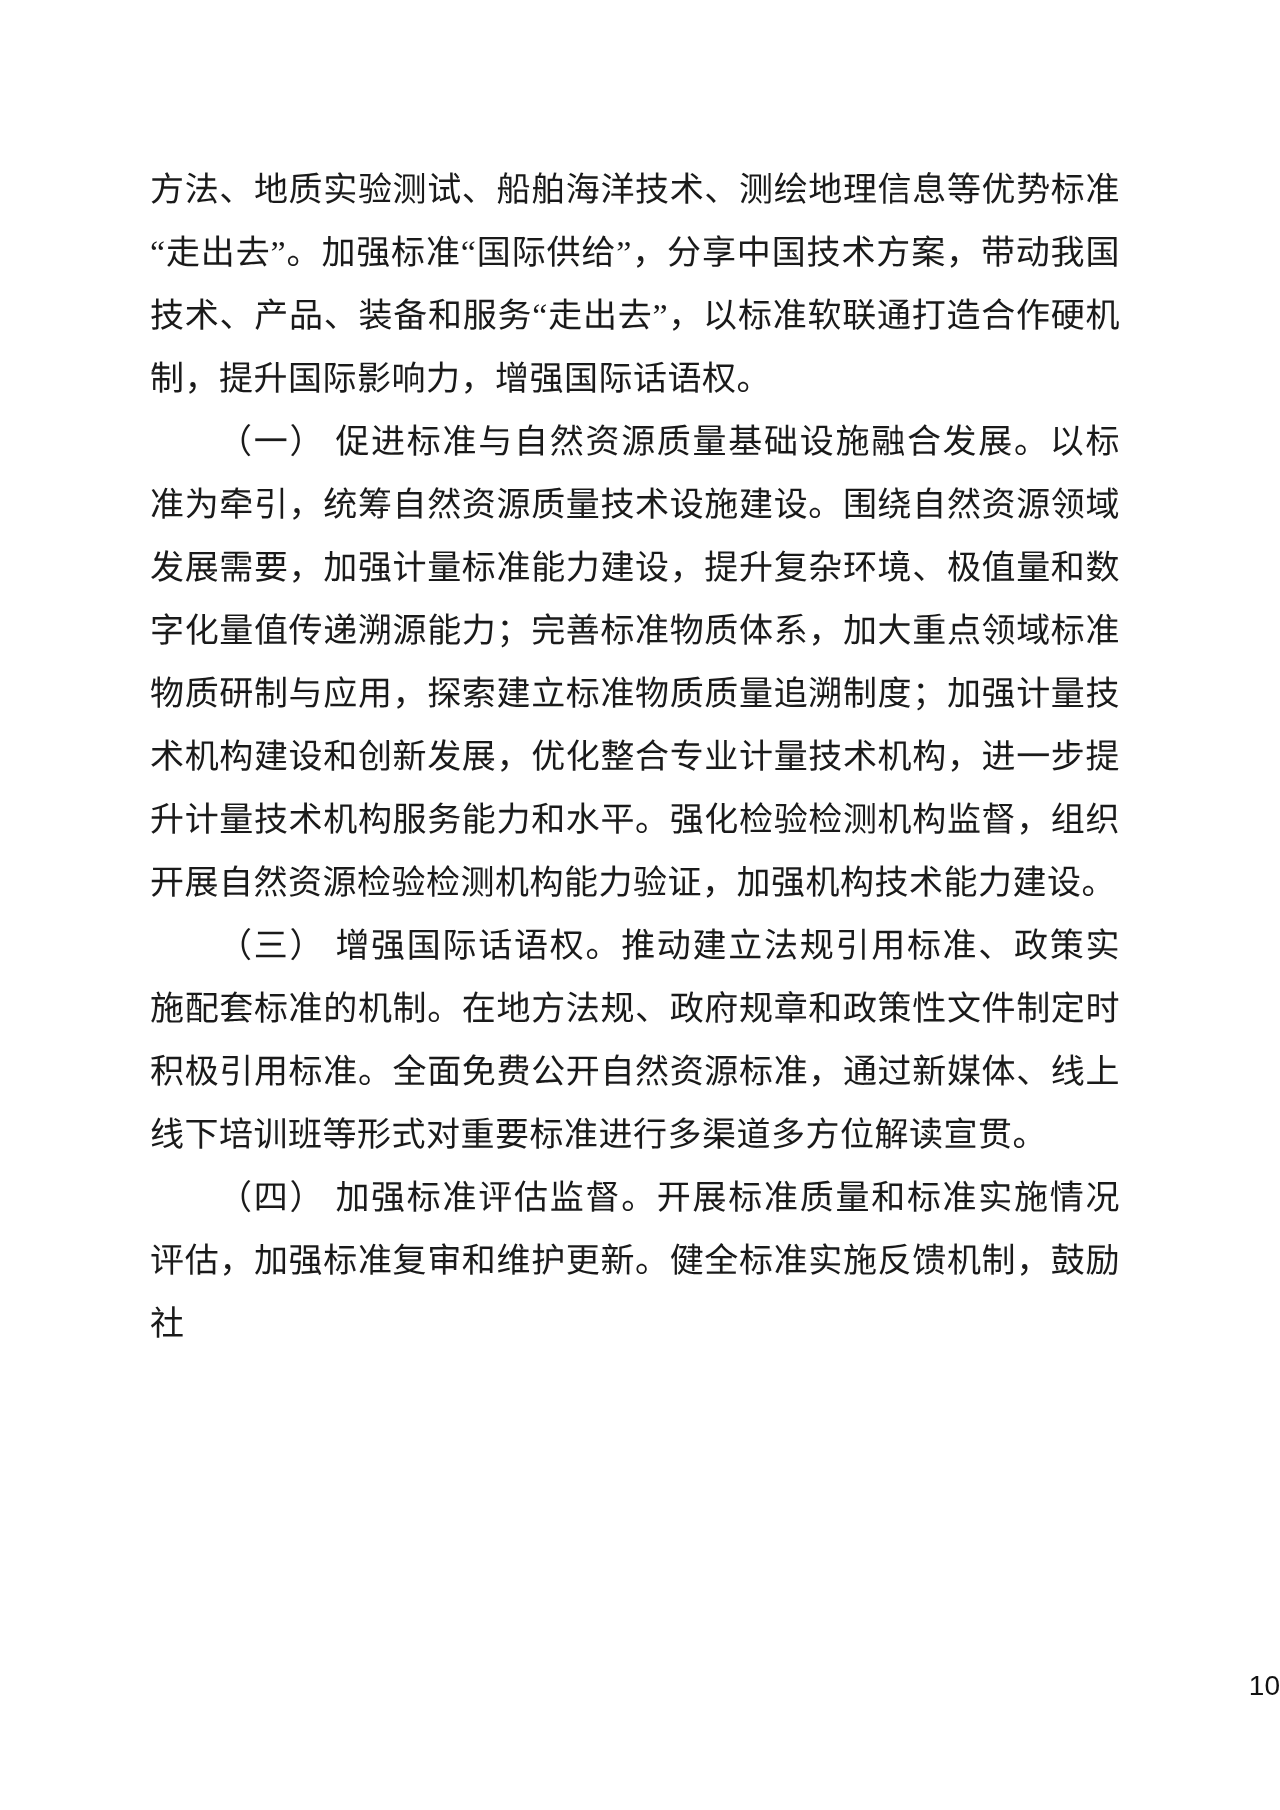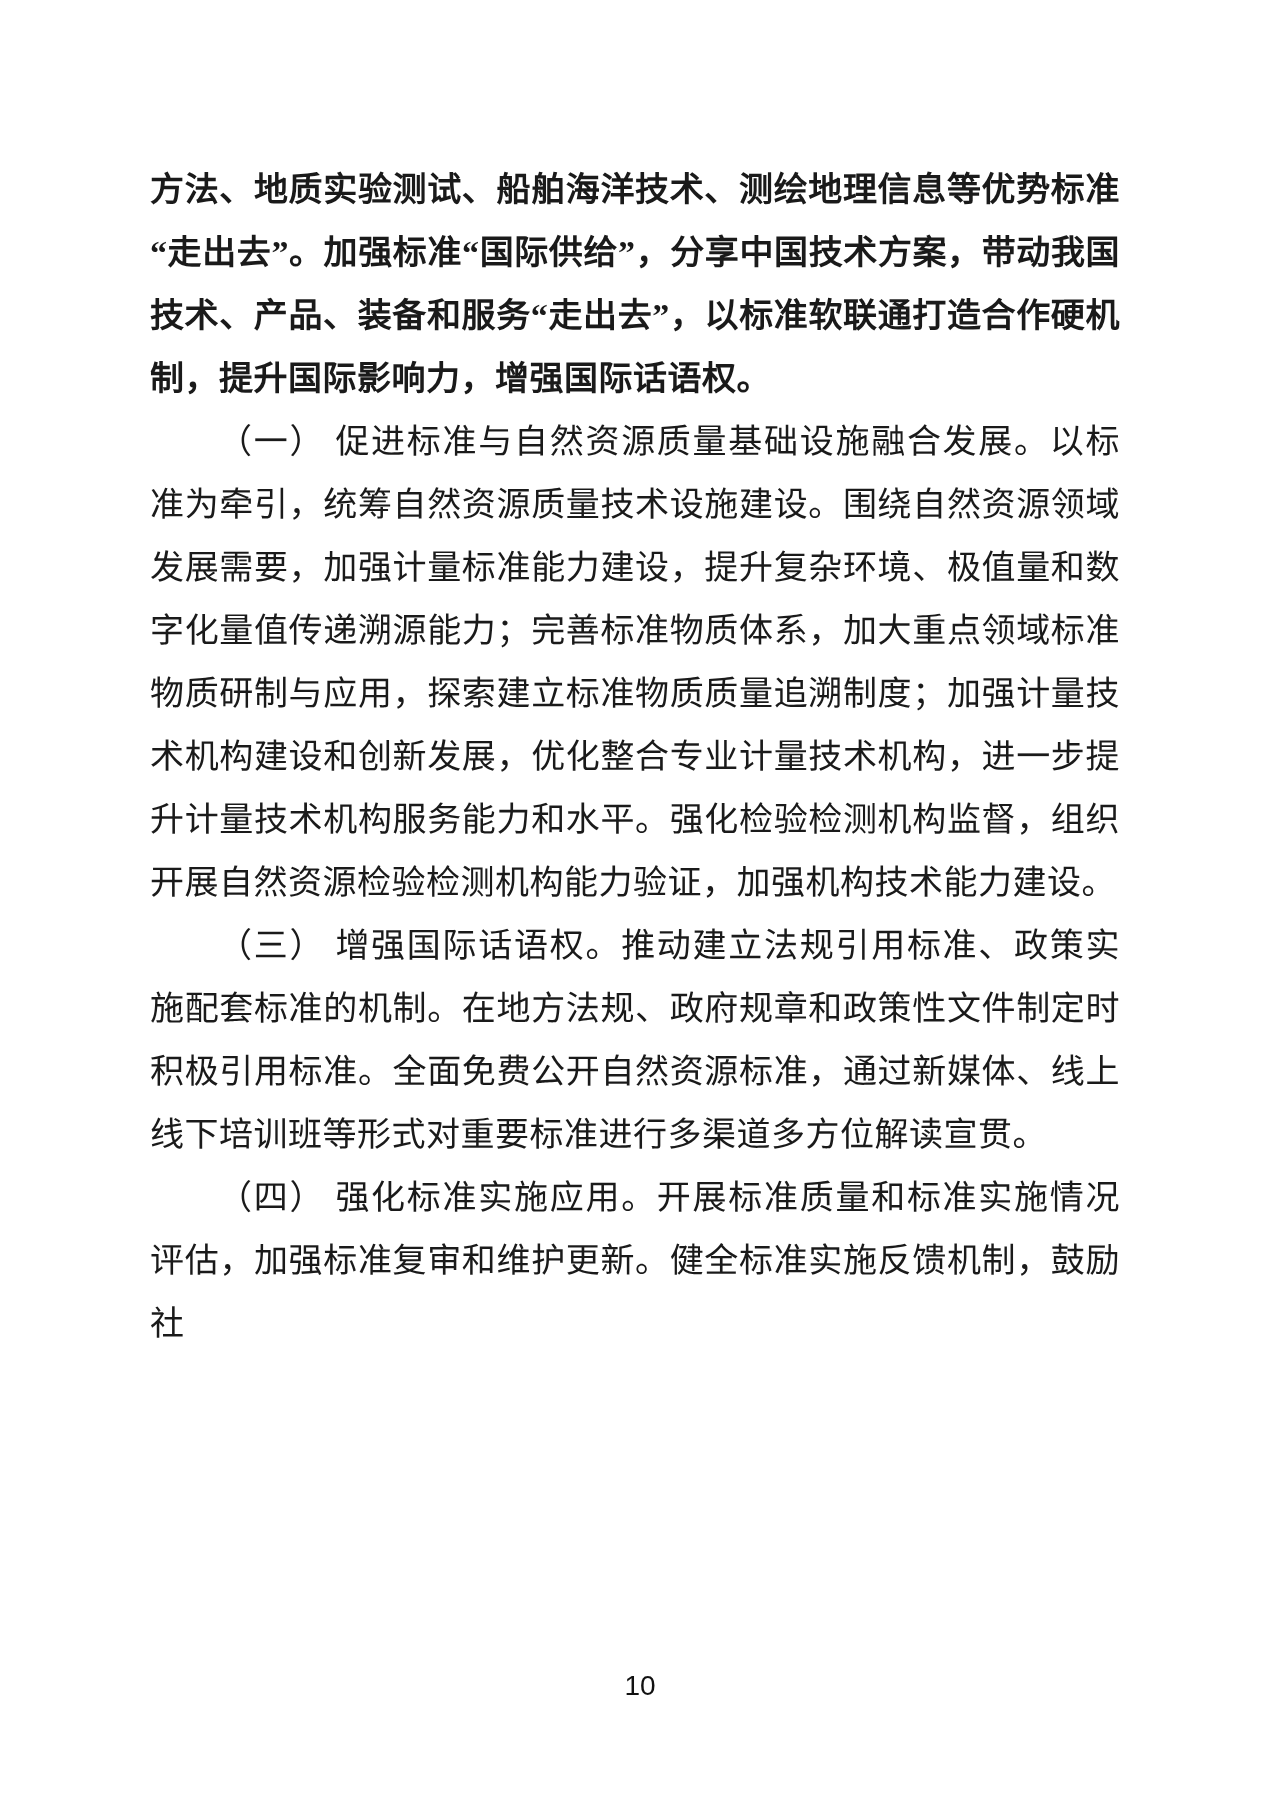--- a/index.html
+++ b/index.html
@@ -25,56 +25,55 @@
     margin: 0;
     font-size: 34px;
     line-height: 63px;
     text-align: justify;
     text-justify: inter-ideograph;
     text-indent: 2em;
     letter-spacing: 0.5px;
   }
   .para.no-indent {
     text-indent: 0;
-    font-weight: bold;
   }
   .section-heading {
     margin: 0;
     font-size: 37px;
     line-height: 63px;
     font-weight: 700;
     text-indent: 2em;
     font-family: "Liberation Sans", "DejaVu Sans", sans-serif;
     letter-spacing: 1px;
   }
   .lead {
     font-weight: 400;
   }
   .page-number {
     position: absolute;
     top: 1670px;
     left: 0;
     width: 100%;
-    text-align: center;
+    text-align: right;
     font-size: 28px;
     line-height: 32px;
     font-family: "Liberation Sans", "DejaVu Sans", sans-serif;
     color: #111111;
   }
 </style>
 </head>
 <body>
 
 <div class="page-content">
 
   <p class="para no-indent">方法、地质实验测试、船舶海洋技术、测绘地理信息等优势标准“走出去”。加强标准“国际供给”，分享中国技术方案，带动我国技术、产品、装备和服务“走出去”，以标准软联通打造合作硬机制，提升国际影响力，增强国际话语权。</p>
 
 
   <p class="para"><span class="lead">（一） 促进标准与自然资源质量基础设施融合发展。</span><span>以标准为牵引，统筹自然资源质量技术设施建设。围绕自然资源领域发展需要，加强计量标准能力建设，提升复杂环境、极值量和数字化量值传递溯源能力；完善标准物质体系，加大重点领域标准物质研制与应用，探索建立标准物质质量追溯制度；加强计量技术机构建设和创新发展，优化整合专业计量技术机构，进一步提升计量技术机构服务能力和水平。强化检验检测机构监督，组织开展自然资源检验检测机构能力验证，加强机构技术能力建设。</span></p>
 
 
   <p class="para"><span class="lead">（三） 增强国际话语权。</span><span>推动建立法规引用标准、政策实施配套标准的机制。在地方法规、政府规章和政策性文件制定时积极引用标准。全面免费公开自然资源标准，通过新媒体、线上线下培训班等形式对重要标准进行多渠道多方位解读宣贯。</span></p>
 
-  <p class="para"><span class="lead">（四） 强化标准实施应用。</span><span>开展标准质量和标准实施情况评估，加强标准复审和维护更新。健全标准实施反馈机制，鼓励社</span></p>
+  <p class="para"><span class="lead">（四） 加强标准评估监督。</span><span>开展标准质量和标准实施情况评估，加强标准复审和维护更新。健全标准实施反馈机制，鼓励社</span></p>
 
 </div>
 
 <div class="page-number">10</div>
 
 </body></html>

